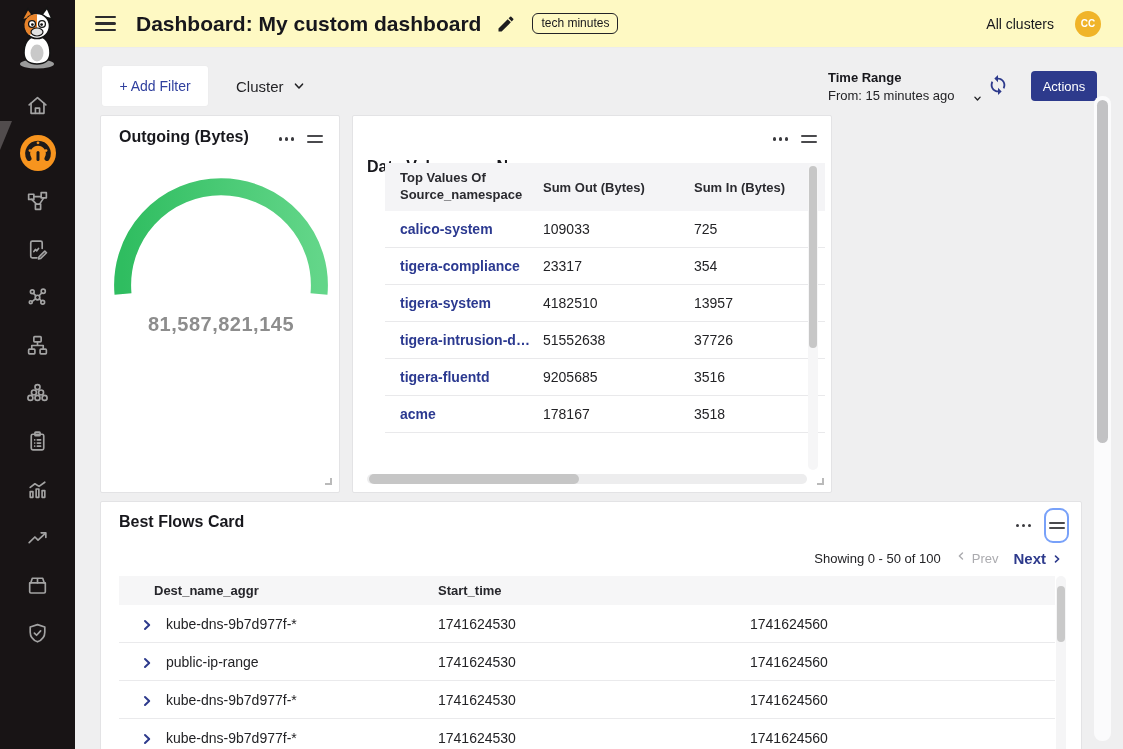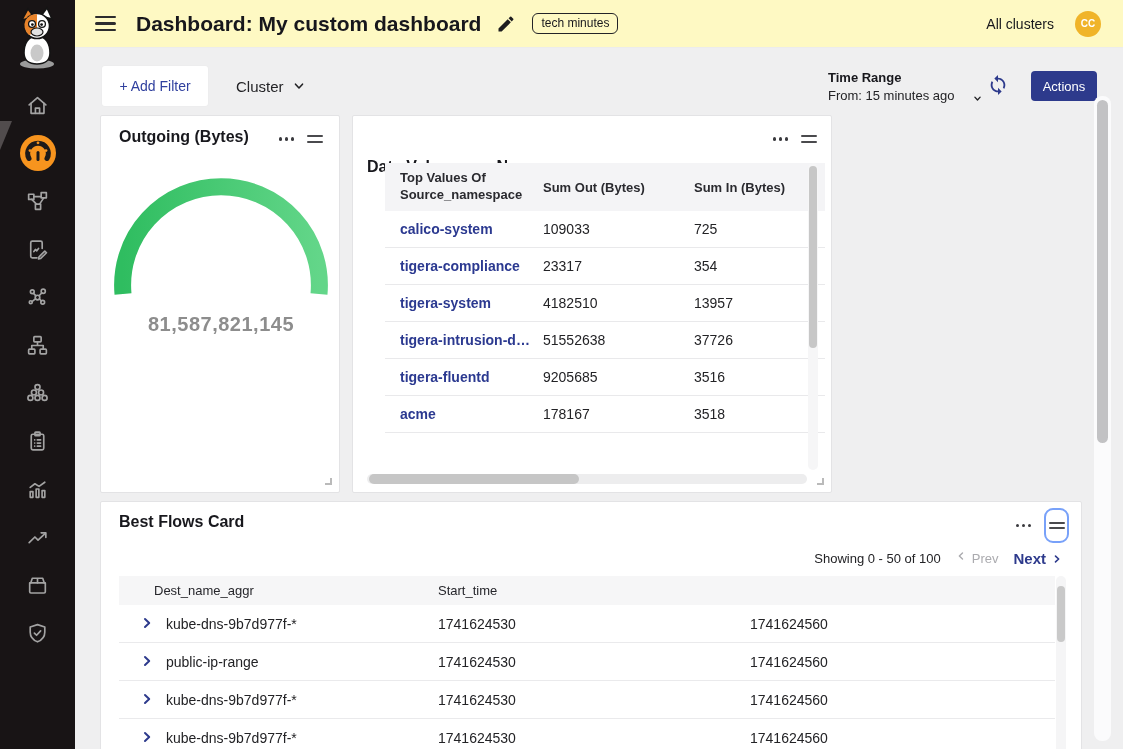--- a/index.html
+++ b/index.html
@@ -88,27 +88,27 @@
 
   
   .drag-ring { width:25px; height:35px; border:2px solid #78a1f9; border-radius:9px; background:#fff;
                display:flex; align-items:center; justify-content:center; }
   .bf-pagination { position:absolute; right:19px; top:48px; display:flex; align-items:center; gap:15px;
                    font-size:13px; color:#232326; }
   .pg-prev { display:flex; align-items:flex-start; gap:6px; color:#ababaf; font-size:13px; }
   .pg-next { display:flex; align-items:center; gap:6px; color:#2d3a8c; font-size:15px; font-weight:700; }
   .bf-table { position:absolute; left:18px; top:74px; width:936px; }
   .bf-header { display:flex; align-items:center; height:29px; background:#f6f6f7;
-               font-size:13px; font-weight:400; color:#26262b; }
+               font-size:13px; font-weight:700; color:#26262b; }
   .bf-h1 { width:319px; padding-left:35px; }
   .bf-h2 { width:312px; }
   .bf-h3 { width:305px; }
   .bf-row { display:flex; align-items:center; height:38px; border-bottom:1px solid #eaeaec;
             font-size:14px; color:#232326; }
-  .bf-r1 { width:319px; padding-left:22px; display:flex; align-items:flex-start; gap:11px; }
+  .bf-r1 { width:319px; padding-left:22px; display:flex; align-items:flex-end; gap:11px; }
   .bf-r2 { width:312px; }
   .bf-r3 { width:305px; }
   .expander { width:14px; height:14px; display:flex; align-items:center; color:#2d3a8c; }
   .bf-vscroll { position:absolute; left:955px; top:74px; width:10px; height:186px;
                 background:#f5f5f6; border-radius:5px; }
   .bf-vthumb { position:absolute; left:1px; top:10px; width:8px; height:56px; background:#c9c9c9; border-radius:4px; }
 
   
   .page-scroll { position:absolute; left:1094px; top:96px; width:17px; height:645px;
                  background:#fbfbfc; border-radius:8px; }

